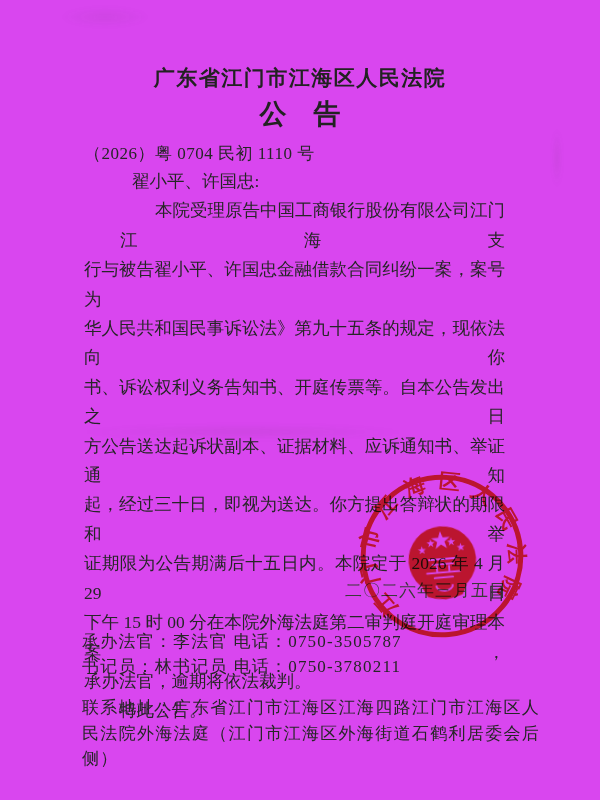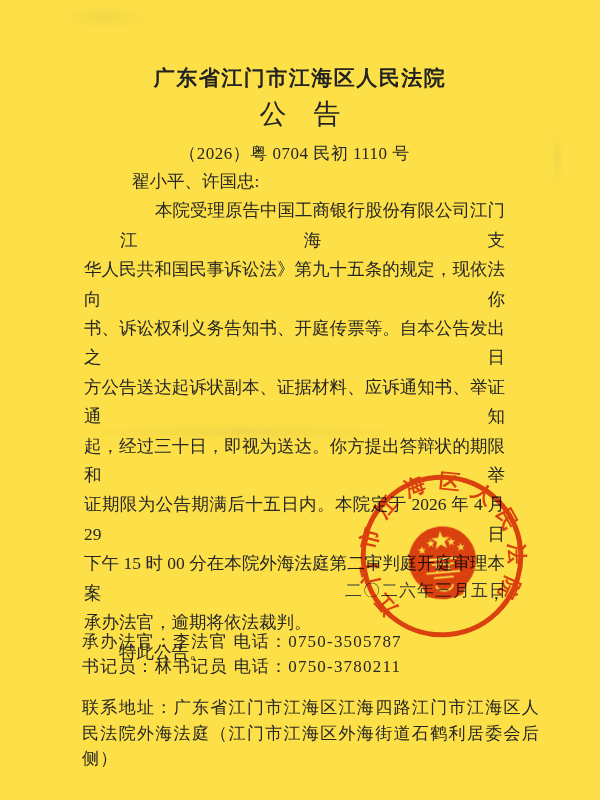--- a/index.html
+++ b/index.html
@@ -5,47 +5,47 @@
   html,body { margin:0; padding:0; }
   body {
     width:600px; height:800px;
     background:#ffffff;
     font-family:"Liberation Serif","DejaVu Serif",serif;
     color:#262626;
     overflow:hidden;
   }
   .page {
     position:relative; width:600px; height:800px;
-    background:#fde047;
+    background:#d946ef;
   }
   
   .smudge { position:absolute; pointer-events:none; }
   .smudge.s1 { left:78px; top:424px; width:330px; height:16px;
     background:radial-gradient(ellipse at center, rgba(60,60,60,0.07), transparent 70%);
     filter:blur(2px); }
   .smudge.s2 { left:552px; top:128px; width:10px; height:60px;
     background:radial-gradient(ellipse at center, rgba(60,60,60,0.08), transparent 70%);
     filter:blur(2px); }
   .smudge.s3 { left:60px; top:6px; width:90px; height:22px;
     background:radial-gradient(ellipse at center, rgba(60,60,60,0.06), transparent 70%);
     filter:blur(2px); }
 
   .court-name {
     position:absolute; top:64px; left:0; width:600px;
     text-align:center; font-size:21px; font-weight:bold;
     letter-spacing:1.5px; color:#222;
   }
   .notice-title {
     position:absolute; top:99px; left:0; width:600px;
-    text-align:center; font-size:27px; font-weight:normal;
+    text-align:center; font-size:27px; font-weight:bold;
     color:#222; line-height:30px;
   }
   .case-number {
     position:absolute; top:142px; left:84px; width:421px;
-    text-align:center; font-size:17px; letter-spacing:0.5px;
+    text-align:left; font-size:17px; letter-spacing:0.5px;
   }
   .doc-body {
     position:absolute; top:167px; left:84px; width:421px;
     font-size:17.5px;
   }
   .addressee { line-height:29.4px; text-align:left;margin-left:48px; }
   .body-line { line-height:29.4px; text-align:justify; text-align-last:justify; }
   .body-line.last { text-align-last:left; }
   .body-line.indent { text-indent:2em;margin-left:36px; }
   .closing { line-height:29.4px; text-indent:2em; }
@@ -81,20 +81,21 @@
   <div class="court-name">广东省江门市江海区人民法院</div>
 
   <div class="notice-title">公　告</div>
 
   <div class="case-number">（2026）粤 0704 民初 1110 号</div>
 
   <div class="doc-body">
     <div class="addressee">翟小平、许国忠:</div>
     <div id="body-paragraph">
         <div class="body-line indent">本院受理原告中国工商银行股份有限公司江门江海支</div>
+        <div class="body-line">行与被告翟小平、许国忠金融借款合同纠纷一案，案号为</div>
         <div class="body-line">华人民共和国民事诉讼法》第九十五条的规定，现依法向你</div>
         <div class="body-line">书、诉讼权利义务告知书、开庭传票等。自本公告发出之日</div>
         <div class="body-line">方公告送达起诉状副本、证据材料、应诉通知书、举证通知</div>
         <div class="body-line">起，经过三十日，即视为送达。你方提出答辩状的期限和举</div>
         <div class="body-line">证期限为公告期满后十五日内。本院定于 2026 年 4 月 29 日</div>
         <div class="body-line">下午 15 时 00 分在本院外海法庭第二审判庭开庭审理本案，</div>
         <div class="body-line last">承办法官，逾期将依法裁判。</div>
       </div>
     <div class="closing">特此公告。</div>
   </div>

